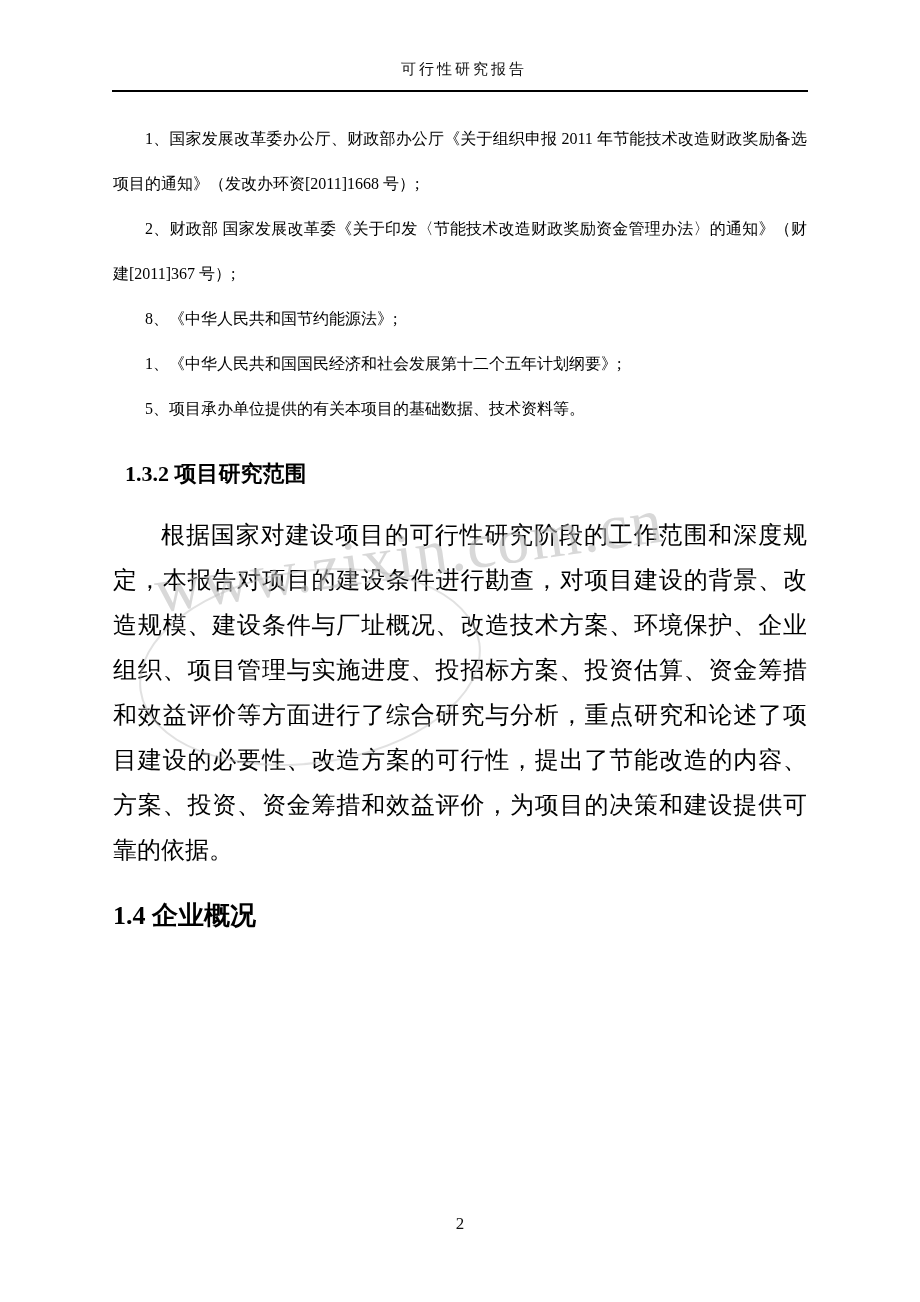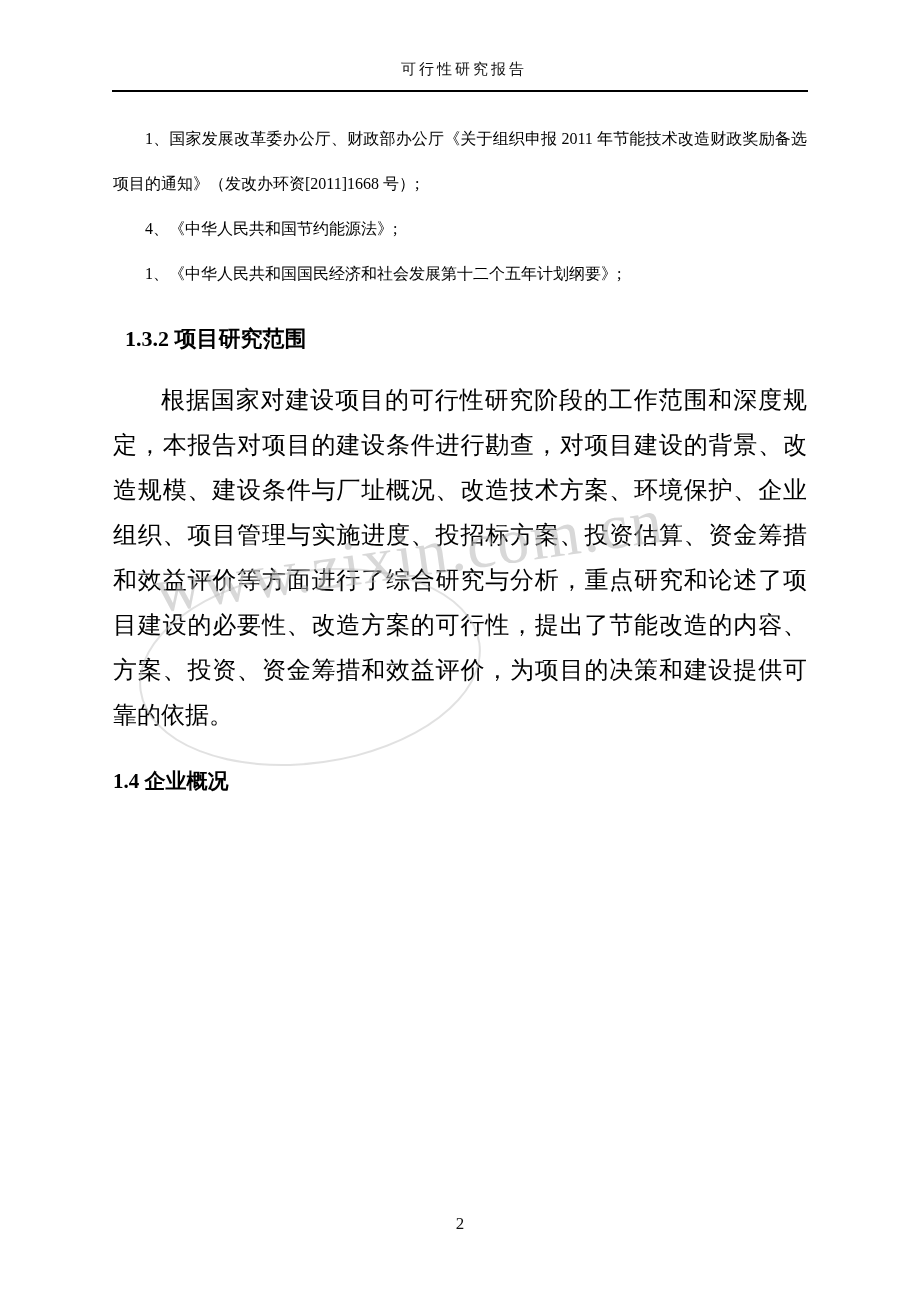--- a/index.html
+++ b/index.html
@@ -55,21 +55,21 @@
     text-indent: 2em;
   }
   .content h2.h-132 {
     margin: 28px 0 24px 12px;
     font-size: 22px;
     font-weight: bold;
     line-height: 30px;
   }
   .content h2.h-14 {
     margin: 26px 0 26px 0;
-    font-size: 21px;
+    font-size: 26px;
     font-weight: bold;
     line-height: 34px;
   }
   .watermark {
     position: absolute;
     top: 555px;
     left: 150px;
     z-index: 2;
     transform: rotate(-8deg);
     transform-origin: left top;
@@ -114,25 +114,27 @@
   <div class="header-rule"></div>
 
   <div class="watermark-arc"></div>
 
   <div class="watermark">www.zixin.com.cn</div>
 
   <div class="content">
 
     <p class="li">1、国家发展改革委办公厅、财政部办公厅《关于组织申报 2011 年节能技术改造财政奖励备选项目的通知》（发改办环资[2011]1668 号）;</p>
 
+    <p class="li">2、财政部 国家发展改革委《关于印发〈节能技术改造财政奖励资金管理办法〉的通知》（财建[2011]367 号）;</p>
 
-    <p class="li">4、《中华人民共和国节约能源法》;</p>
+    <p class="li">8、《中华人民共和国节约能源法》;</p>
 
     <p class="li">1、《中华人民共和国国民经济和社会发展第十二个五年计划纲要》;</p>
 
+    <p class="li">5、项目承办单位提供的有关本项目的基础数据、技术资料等。</p>
 
     <h2 class="h-132">1.3.2 项目研究范围</h2>
 
     <p class="para">根据国家对建设项目的可行性研究阶段的工作范围和深度规定，本报告对项目的建设条件进行勘查，对项目建设的背景、改造规模、建设条件与厂址概况、改造技术方案、环境保护、企业组织、项目管理与实施进度、投招标方案、投资估算、资金筹措和效益评价等方面进行了综合研究与分析，重点研究和论述了项目建设的必要性、改造方案的可行性，提出了节能改造的内容、方案、投资、资金筹措和效益评价，为项目的决策和建设提供可靠的依据。</p>
 
     <h2 class="h-14">1.4 企业概况</h2>
 
 
 
   </div>

